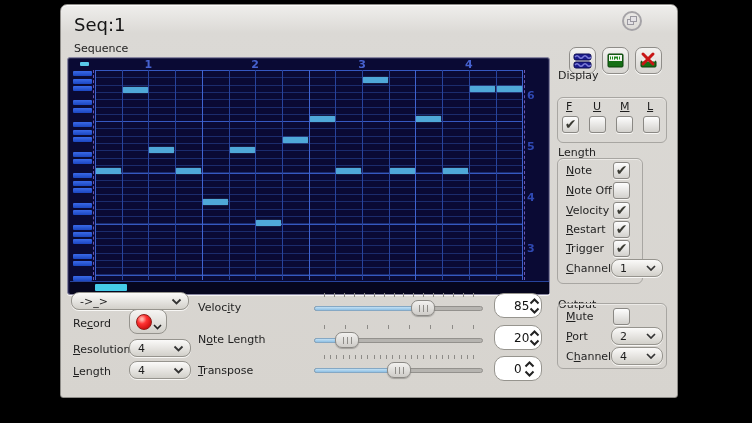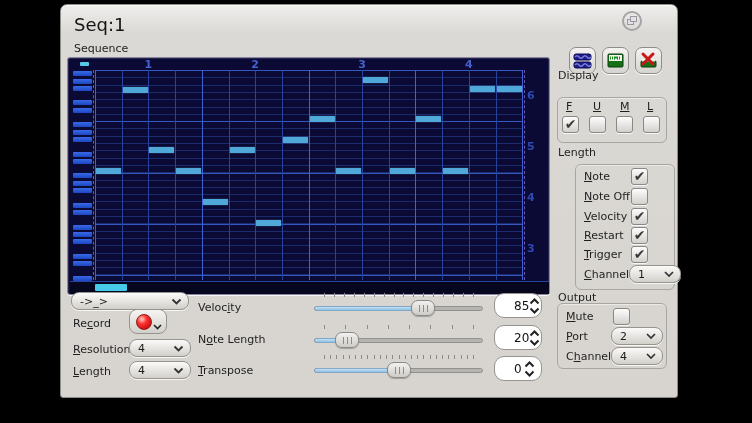--- a/index.html
+++ b/index.html
@@ -386,41 +386,41 @@
       <div class="t-label" style="left:35px; top:2px;"><u>U</u></div>
       <div class="t-label" style="left:62px; top:2px;"><u>M</u></div>
       <div class="t-label" style="left:89px; top:2px;"><u>L</u></div>
       <div class="check checked" style="left:4px; top:18px;"></div>
       <div class="check" style="left:31px; top:18px;"></div>
       <div class="check" style="left:58px; top:18px;"></div>
       <div class="check" style="left:85px; top:18px;"></div>
     </div>
 
     <div class="t-label" style="left:497px; top:141px;">Length</div>
-    <div class="gbox" style="left:496px; top:159px; width:100px; height:126px;margin-left:18px;">
+    <div class="gbox" style="left:496px; top:153px; width:86px; height:126px;">
       <div class="t-label" style="left:8px; top:5px;"><u>N</u>ote</div>
       <div class="check checked" style="left:55px; top:3px;"></div>
       <div class="t-label" style="left:8px; top:25px;"><u>N</u>ote Off</div>
       <div class="check" style="left:55px; top:23px;"></div>
       <div class="t-label" style="left:8px; top:45px;"><u>V</u>elocity</div>
       <div class="check checked" style="left:55px; top:43px;"></div>
       <div class="t-label" style="left:8px; top:64px;"><u>R</u>estart</div>
       <div class="check checked" style="left:55px; top:62px;"></div>
       <div class="t-label" style="left:8px; top:83px;"><u>T</u>rigger</div>
       <div class="check checked" style="left:55px; top:81px;"></div>
       <div class="t-label" style="left:8px; top:103px;"><u>C</u>hannel</div>
       <div class="combo" style="left:53px; top:100px; width:52px;">
         <span class="ctext">1</span>
         <svg width="10" height="6" viewBox="0 0 10 6">
             <path d="M1 1 L5 5 L9 1" stroke="#333" stroke-width="1.7" fill="none"></path>
           </svg>
       </div>
     </div>
 
-    <div class="t-label" style="left:497px; top:286px;text-align:right;">Output</div>
+    <div class="t-label" style="left:497px; top:293px;text-align:right;">Output</div>
     <div class="gbox" style="left:496px; top:298px; width:110px; height:66px;">
       <div class="t-label" style="left:8px; top:6px;"><u>M</u>ute</div>
       <div class="check" style="left:55px; top:4px;"></div>
       <div class="t-label" style="left:8px; top:26px;"><u>P</u>ort</div>
       <div class="combo" style="left:53px; top:23px; width:52px;">
         <span class="ctext">2</span>
         <svg width="10" height="6" viewBox="0 0 10 6">
             <path d="M1 1 L5 5 L9 1" stroke="#333" stroke-width="1.7" fill="none"></path>
           </svg>
       </div>

